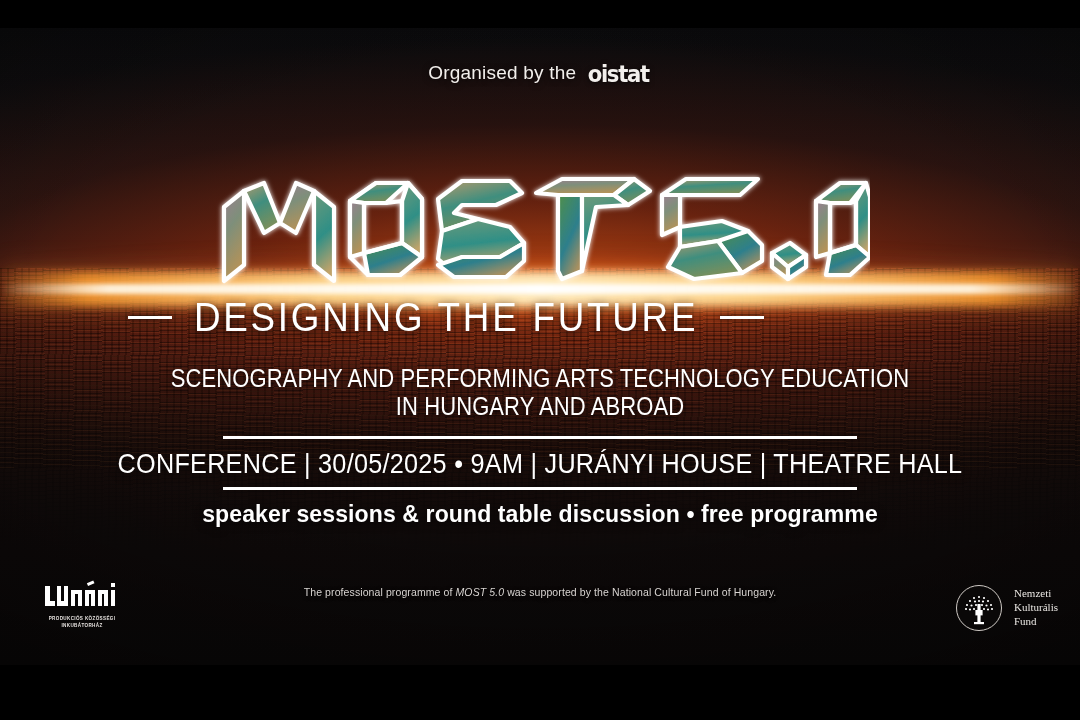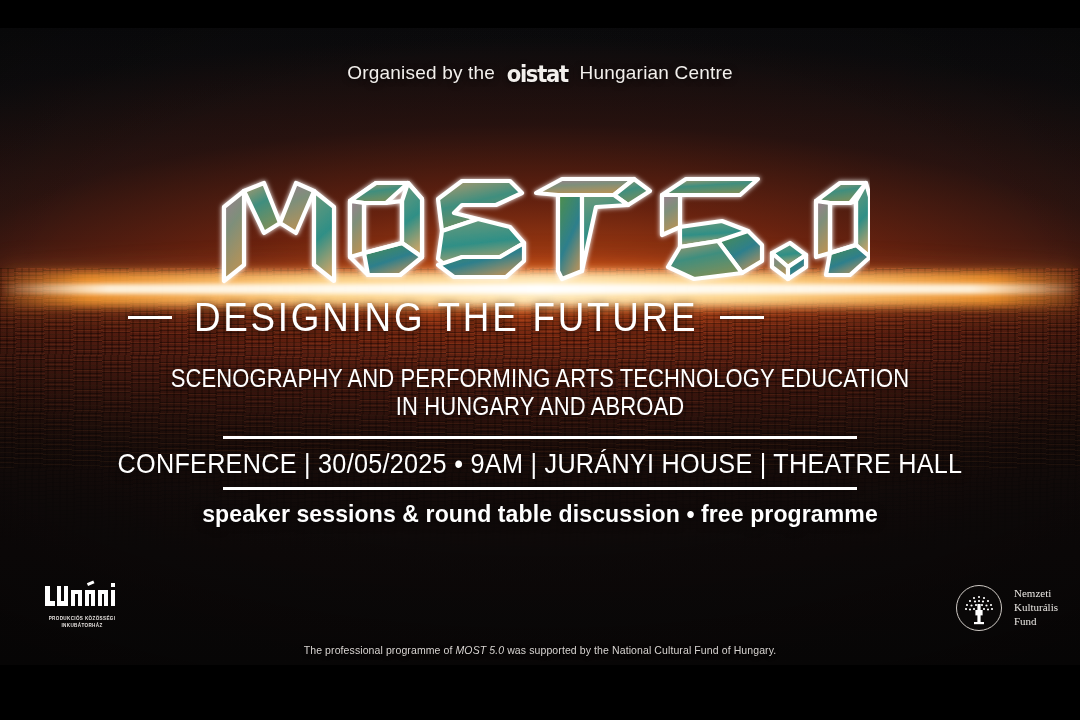--- a/index.html
+++ b/index.html
@@ -81,21 +81,21 @@
   .details{position:absolute;top:448px;left:0;width:1080px;
       font-family:"Liberation Sans Narrow","Liberation Sans",sans-serif;
       font-size:28px;letter-spacing:.3px;color:#fff;transform:scaleX(.9);
       text-shadow:0 2px 9px rgba(0,0,0,.7);white-space:nowrap;}
 
   .programme{position:absolute;top:500px;left:0;width:1080px;
       font-size:24px;font-weight:bold;letter-spacing:.1px;color:#fff;
       transform:scaleX(.96);text-shadow:0 2px 9px rgba(0,0,0,.7);white-space:nowrap;}
 
   
-  .footer-note{position:absolute;top:644px;left:0;width:1080px;
+  .footer-note{position:absolute;top:586px;left:0;width:1080px;
       font-size:10.5px;color:#d8d4d1;letter-spacing:.1px;
       text-shadow:0 1px 4px rgba(0,0,0,.8);text-align:center;}
   .footer-note i{font-style:italic;}
 
   .logo-juranyi{position:absolute;left:36px;top:578px;width:92px;text-align:center;}
   .logo-juranyi .mark{height:34px;display:flex;align-items:flex-end;justify-content:center;}
   .logo-juranyi .sub{margin-top:4px;font-size:4.6px;letter-spacing:.35px;line-height:1.5;color:#e6e2df;font-weight:bold;}
 
   .logo-nka{position:absolute;right:22px;top:585px;display:flex;align-items:center;gap:12px;}
   .logo-nka .emblem{width:44px;height:44px;border-radius:50%;border:1px solid #cfcac5;
@@ -116,21 +116,20 @@
     <div class="glow-mid"></div>
     <div class="glow-core"></div>
     <div class="vignette"></div>
   </div>
 
   <div class="content">
 
     <div class="organiser">
       <span>Organised by the</span>
       <span class="oistat-logo">oistat</span>
-      <span>Hungarian Centre</span>
     </div>
 
     <div class="headline">
       <svg width="660" height="132" viewBox="0 0 660 132" aria-label="MOST5.0">
         <defs>
           <linearGradient id="fA" x1="0" y1="0" x2="0.3" y2="1">
             <stop offset="0%" stop-color="#9b7f90"></stop>
               <stop offset="45%" stop-color="#7e8f7a"></stop>
               <stop offset="100%" stop-color="#b59258"></stop>
           </linearGradient>

